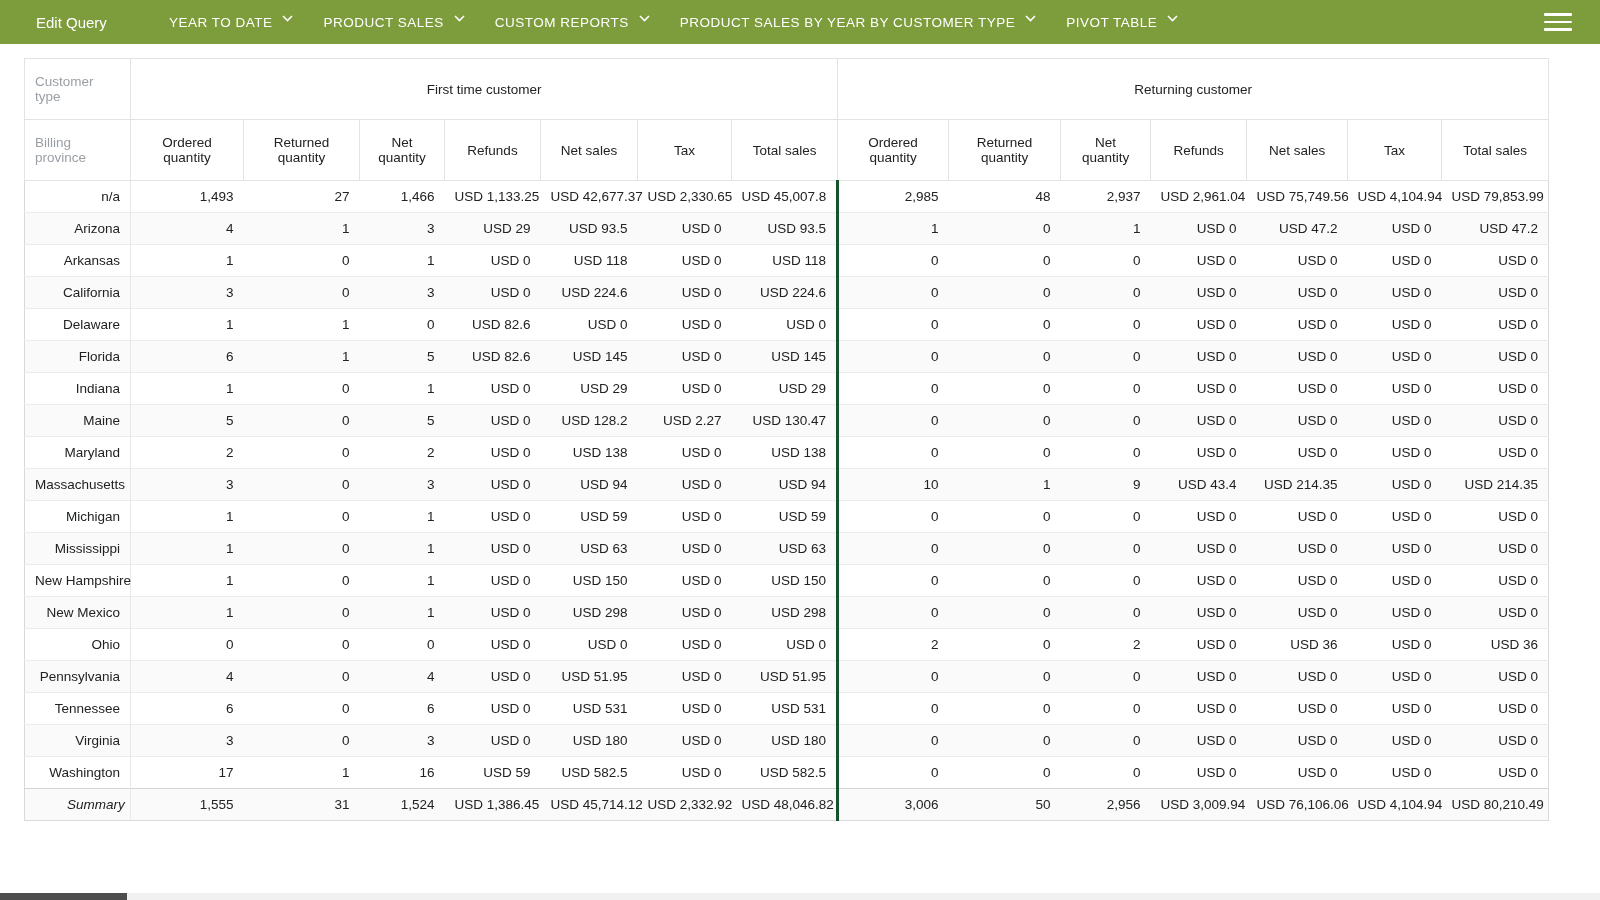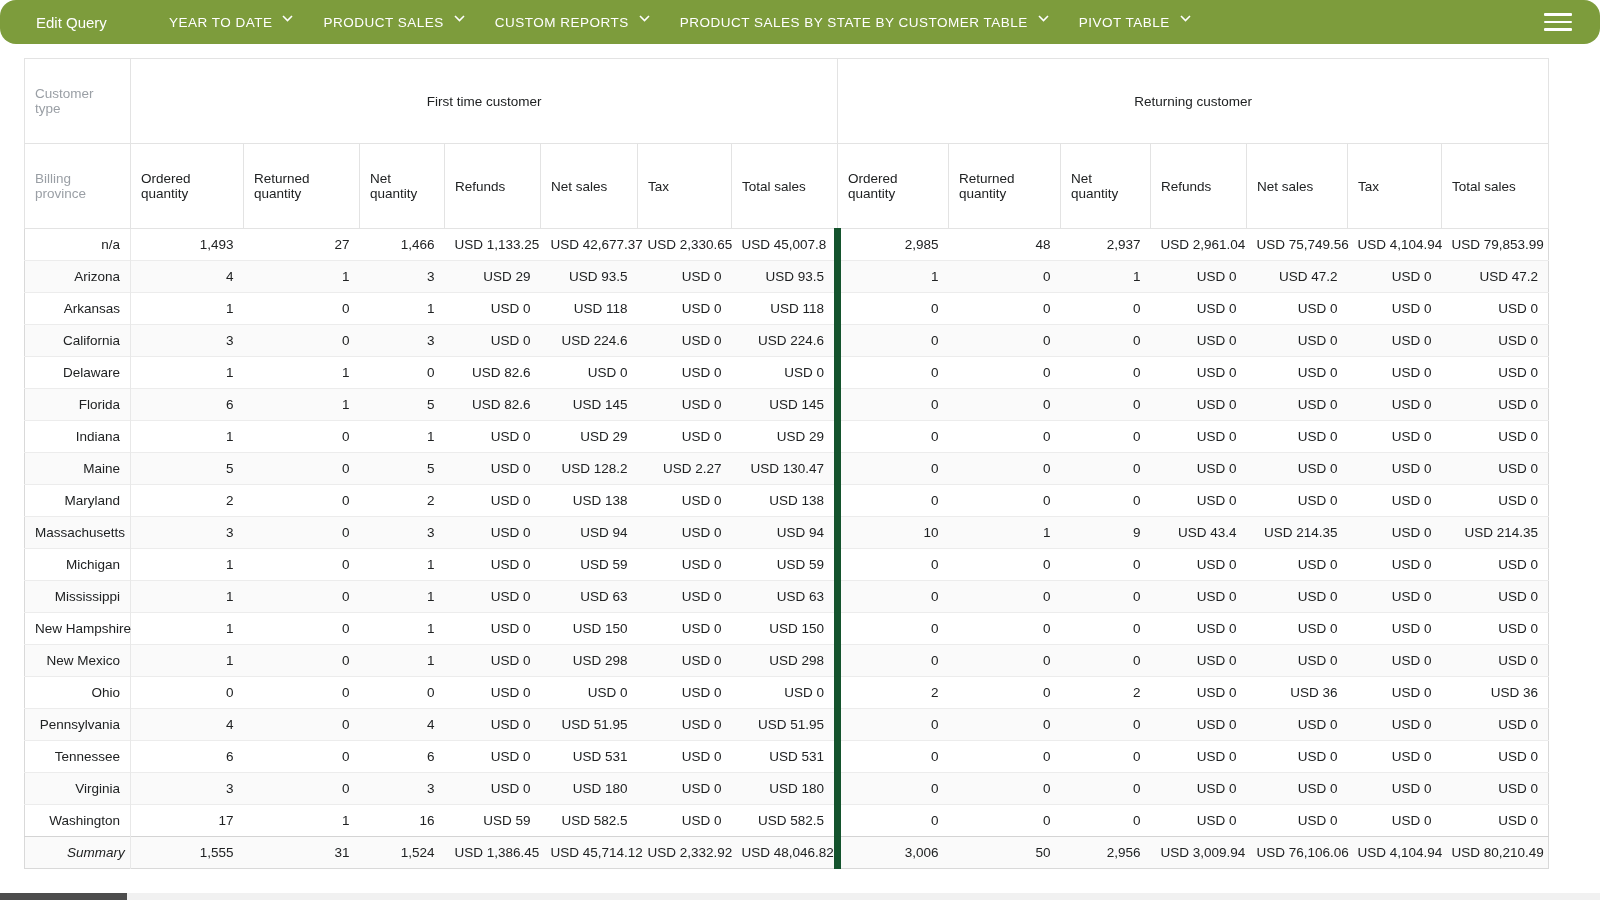--- a/index.html
+++ b/index.html
@@ -12,21 +12,20 @@
   }
 
   
   .topbar {
     height: 44px;
     background: #7d9c3c;
     display: flex;
     align-items: center;
     color: #ffffff;
     padding: 0 28px 0 36px;
-    border-radius: 16px;
   }
   .edit-query {
     font-size: 15px;
     font-weight: 400;
     margin-right: 62px;
     cursor: pointer;
     white-space: nowrap;
   }
   .menu-item {
     display: flex;
@@ -63,47 +62,47 @@
     color: #202223;
     border: 1px solid #d9d9d9;
   }
   thead th {
     font-weight: 400;
     border: 1px solid #e3e3e3;
     background: #ffffff;
   }
   th.dim {
     text-align: left;
-    padding: 27px 10px;
+    padding: 15px 10px;
     color: #9a9fa5;
     line-height: 15px;
   }
   th.group {
     text-align: center;
     padding: 11px 4px;
     line-height: 15px;
   }
   th.m {
-    text-align: left;
+    text-align: center;
     padding: 11px 10px;
     line-height: 15px;
     cursor: pointer;
   }
   tbody td {
     padding: 8px 10px;
     line-height: 15px;
     border-top: 1px solid #ececec;
     text-align: right;
     white-space: nowrap;
   }
   tbody td.row-label {
     text-align: right;
     border-right: 1px solid #e8e8e8;
   }
-  tbody td.group-end { border-right: 7px solid #14532d; }
+  tbody td.group-end { border-right: 3px solid #14532d; }
   tbody tr:nth-child(even) { background: #fafafa; }
   tr.summary td { border-top: 1px solid #d4d4d4; }
   tr.summary td.row-label { font-style: italic; padding-left: 42px; }
 
   
   .hscroll-track {
     position: absolute;
     left: 0; bottom: 0;
     width: 1600px; height: 7px;
     background: #f1f1f1;
@@ -143,21 +142,21 @@
   <div class="menu-item">
     <span>CUSTOM REPORTS</span>
     <span class="chevron">
       <svg width="11" height="7" viewBox="0 0 11 7">
           <polyline points="1,1 5.5,5.5 10,1" fill="none" stroke="#ffffff" stroke-width="1.6"></polyline>
         </svg>
     </span>
   </div>
 
   <div class="menu-item">
-    <span>PRODUCT SALES BY STATE BY CUSTOMER TABLE</span>
+    <span>PRODUCT SALES BY YEAR BY CUSTOMER TYPE</span>
     <span class="chevron">
       <svg width="11" height="7" viewBox="0 0 11 7">
           <polyline points="1,1 5.5,5.5 10,1" fill="none" stroke="#ffffff" stroke-width="1.6"></polyline>
         </svg>
     </span>
   </div>
 
   <div class="menu-item">
     <span>PIVOT TABLE</span>
     <span class="chevron">

